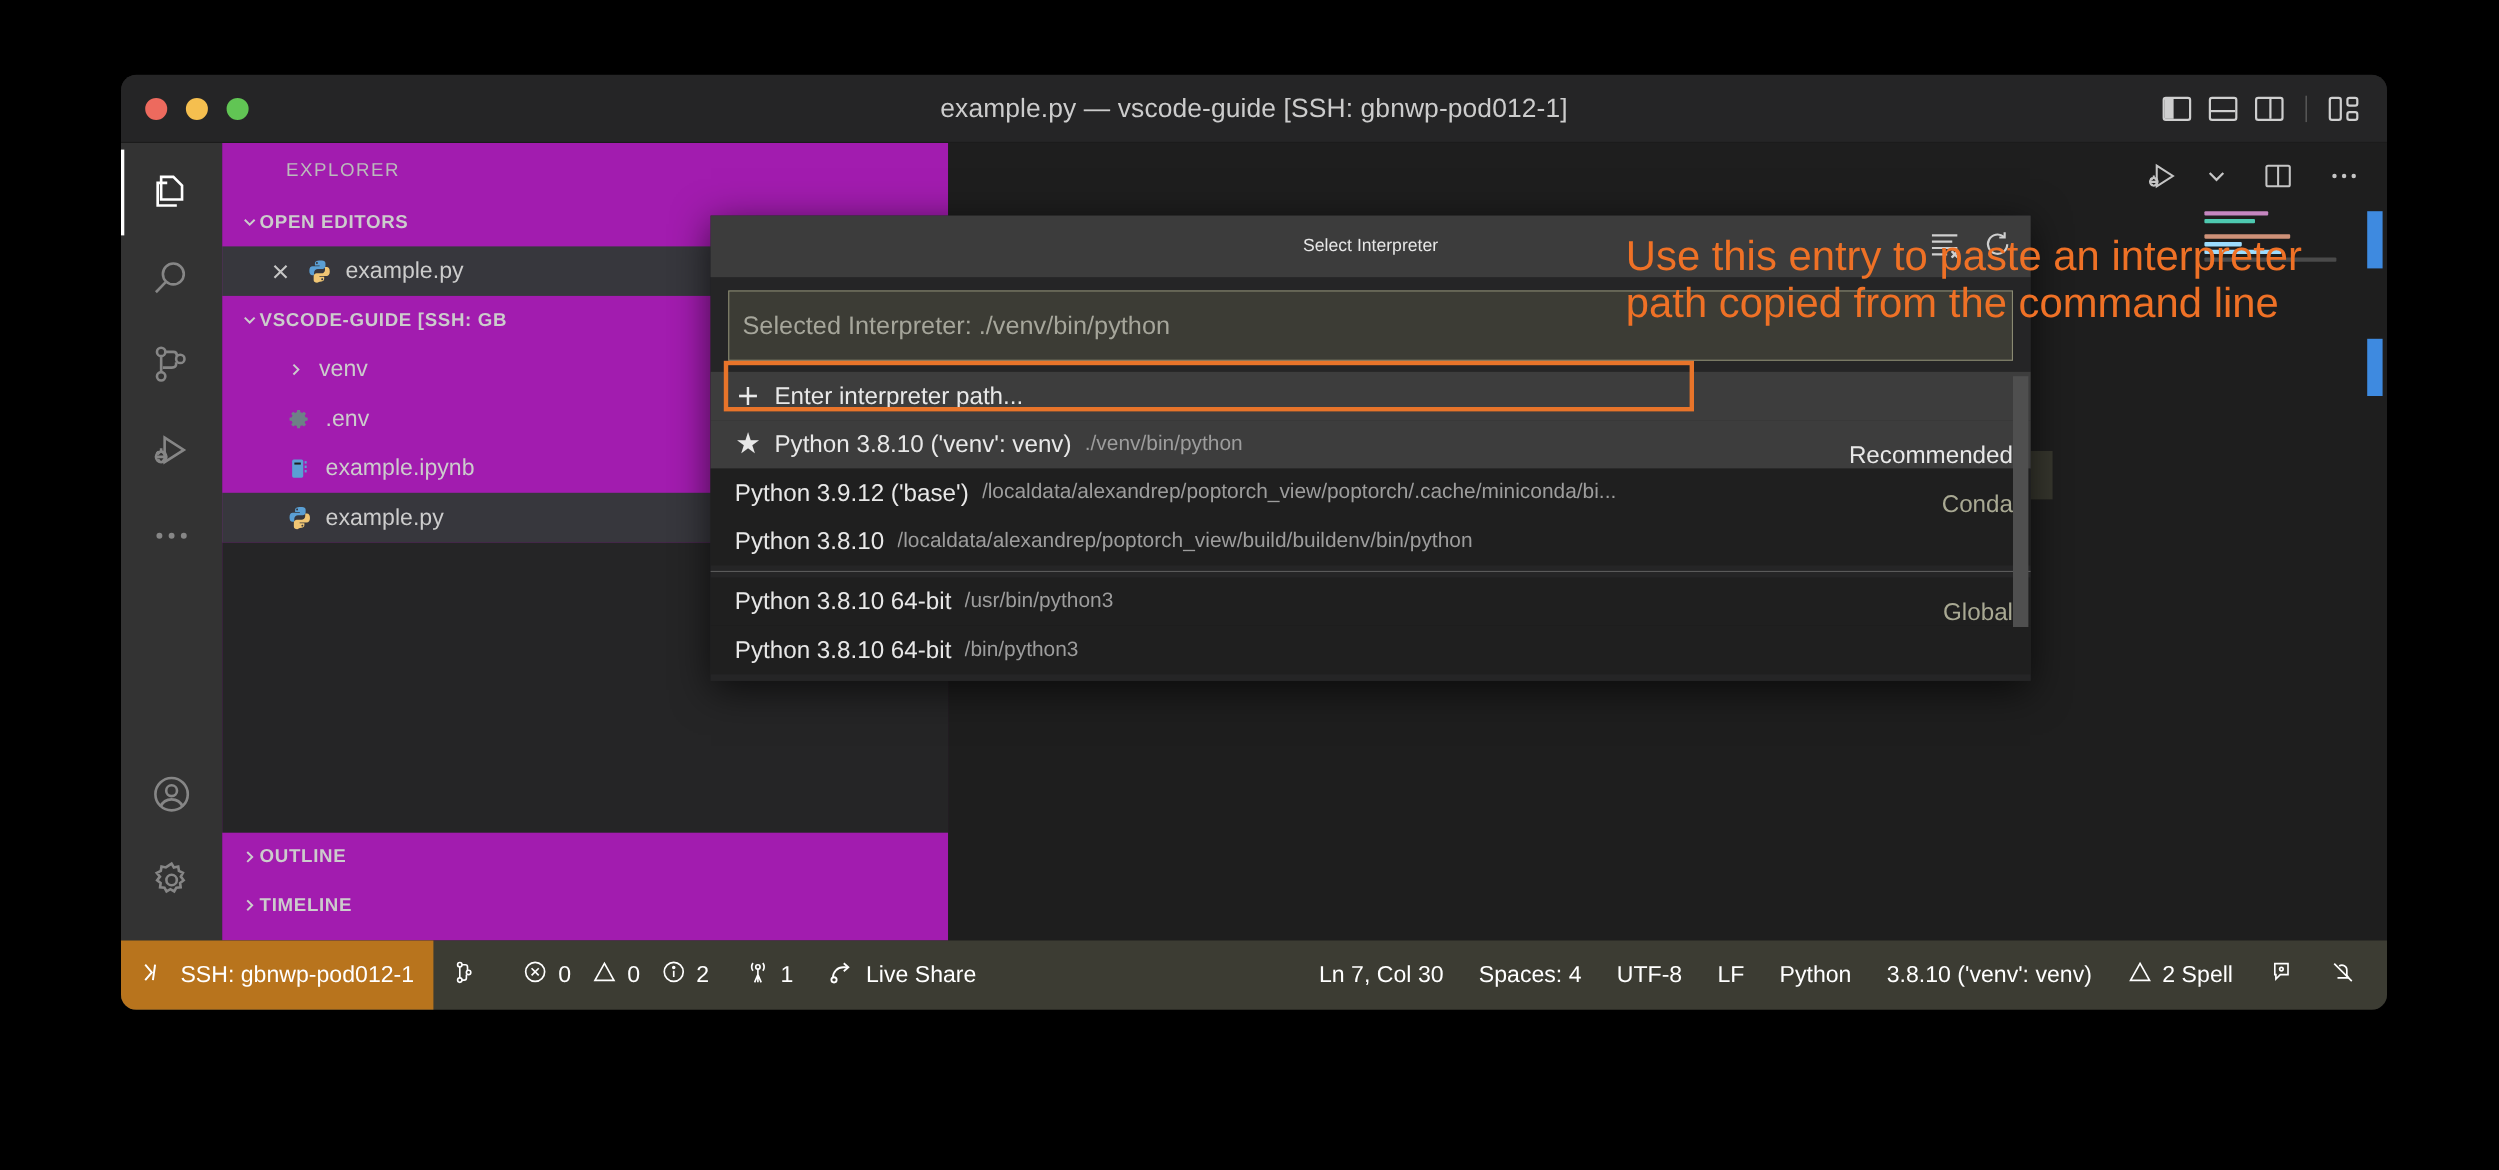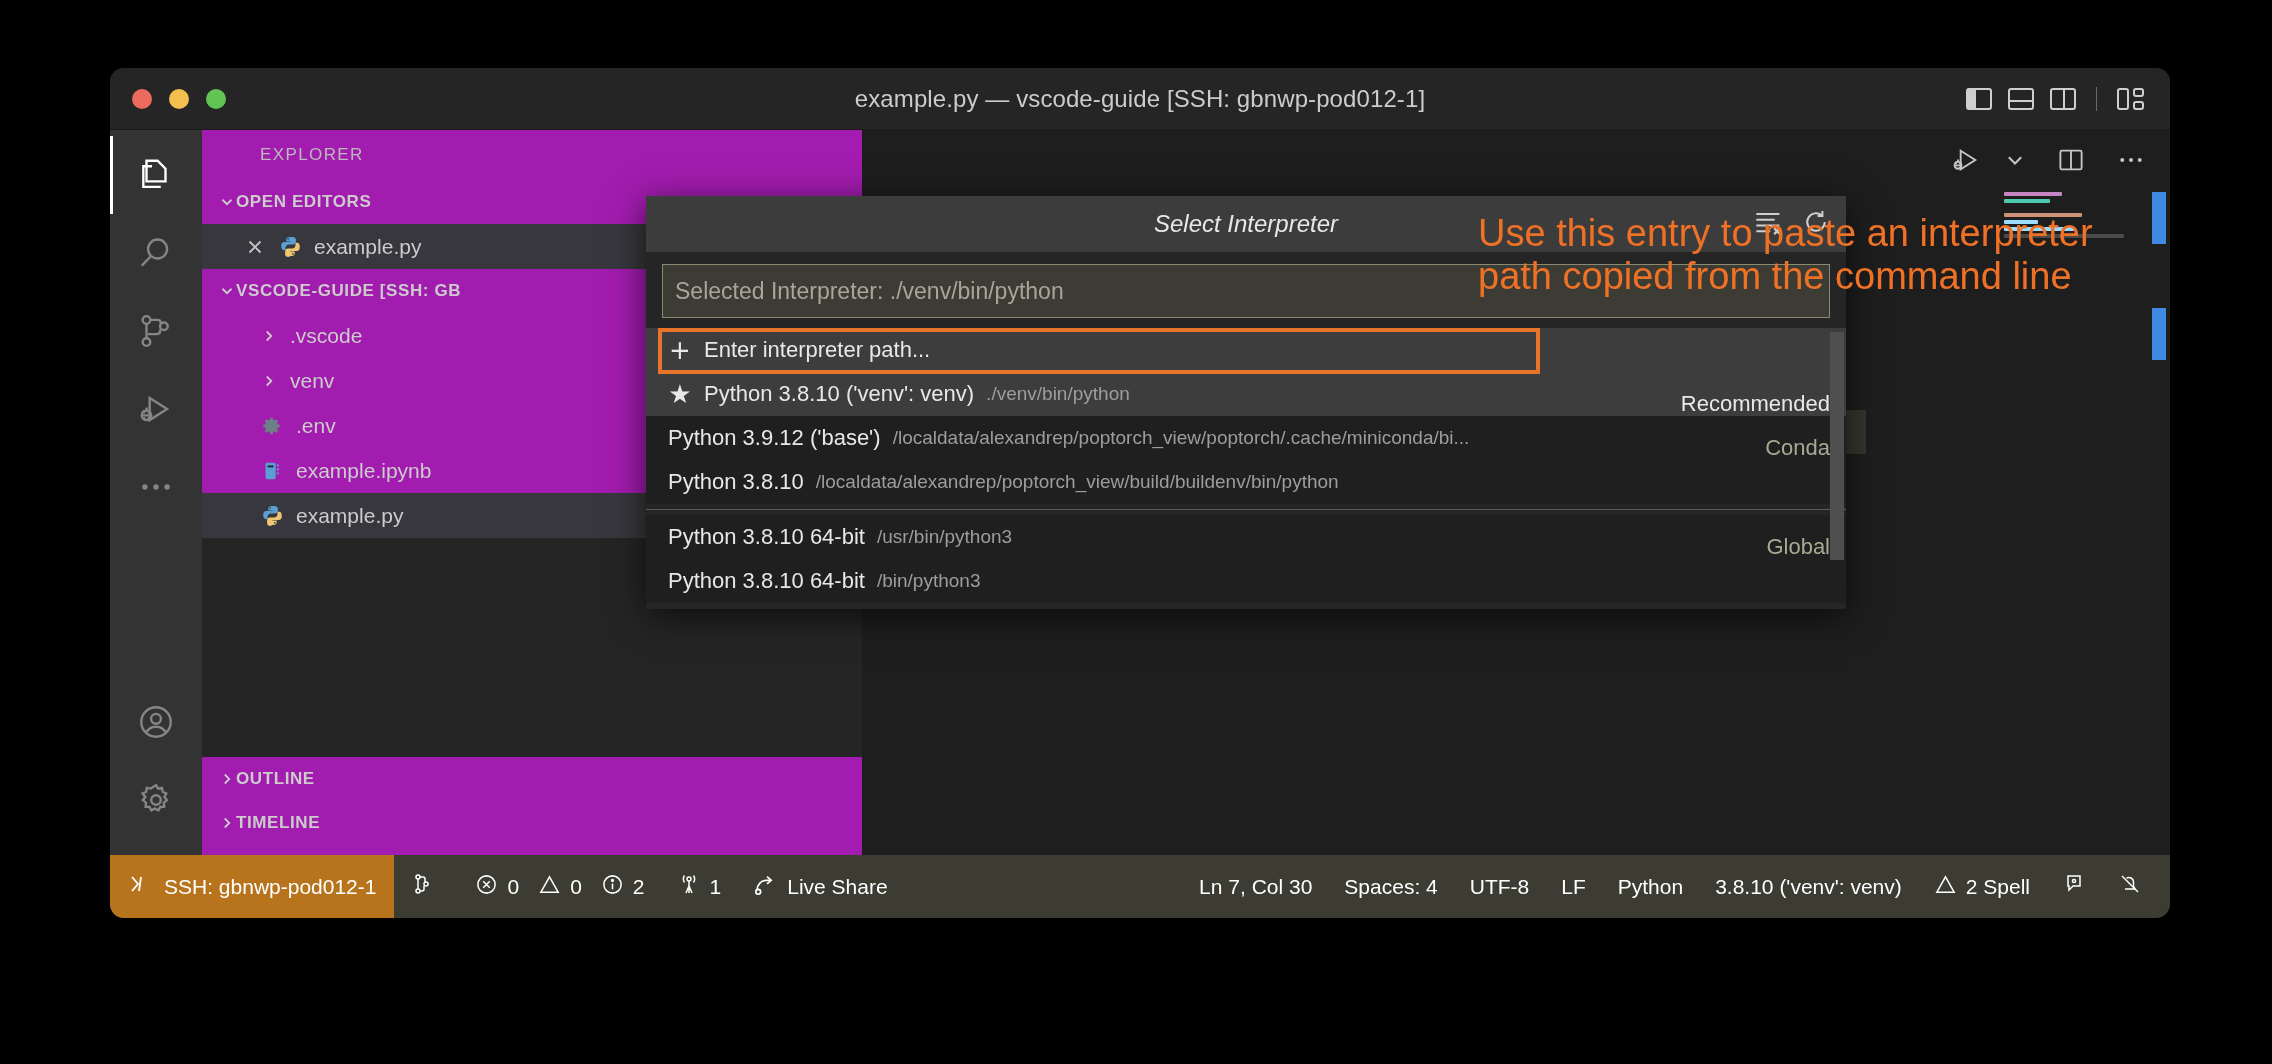--- a/index.html
+++ b/index.html
@@ -114,25 +114,25 @@
     position: absolute;
     left: 536px; top: 128px; width: 1200px;
     background: #252526;
     box-shadow: 0 8px 34px rgba(0,0,0,.65);
     z-index: 50;
   }
   .qp-head {
     height: 56px; background: #3c3c3c; position: relative;
     display: flex; align-items: center; justify-content: center;
   }
-  .qp-title { color: #e7e7e7; font-size: 24px; font-style: italic; }
+  .qp-title { color: #e7e7e7; font-size: 16px; }
   .qp-head-icons { position: absolute; right: 16px; display: flex; gap: 18px; color: #cfcfcf; align-items: center; }
   .qp-inputwrap { padding: 12px 16px 10px 16px; background: #252526; }
   .qp-input {
-    height: 54px; background: #3c3c35; border: 1px solid #8a8a72;
+    height: 64px; background: #3c3c35; border: 1px solid #8a8a72;
     display: flex; align-items: center; padding: 0 12px;
   }
   .qp-input span { color: #a6a69b; font-size: 23px; }
   .qp-list { background: #252526; padding-bottom: 6px; position: relative; }
   .qp-row {
     height: 44px; display: flex; align-items: center; gap: 12px;
     padding: 0 16px 0 22px; position: relative;
   }
   .qp-row.focused { background: #3d3d3d; }
   .qp-row.plain { background: #1f1f1f; }
@@ -279,29 +279,20 @@
 
       <div class="sect-head">
         <span class="chev">
           <svg width="18" height="18" viewBox="0 0 16 16" fill="none" stroke="currentColor" stroke-width="1.6">
               <path d="M4 6l4 4 4-4"></path>
             </svg>
         </span>
         <span>VSCODE-GUIDE [SSH: GB</span>
       </div>
 
-      <div class="row">
-        <span class="indent2"></span>
-        <span class="chev">
-          <svg width="18" height="18" viewBox="0 0 16 16" fill="none" stroke="currentColor" stroke-width="1.6">
-              <path d="M6 4l4 4-4 4"></path>
-            </svg>
-        </span>
-        <span>.vscode</span>
-      </div>
 
       <div class="row">
         <span class="indent2"></span>
         <span class="chev">
           <svg width="18" height="18" viewBox="0 0 16 16" fill="none" stroke="currentColor" stroke-width="1.6">
               <path d="M6 4l4 4-4 4"></path>
             </svg>
         </span>
         <span>venv</span>
       </div>

